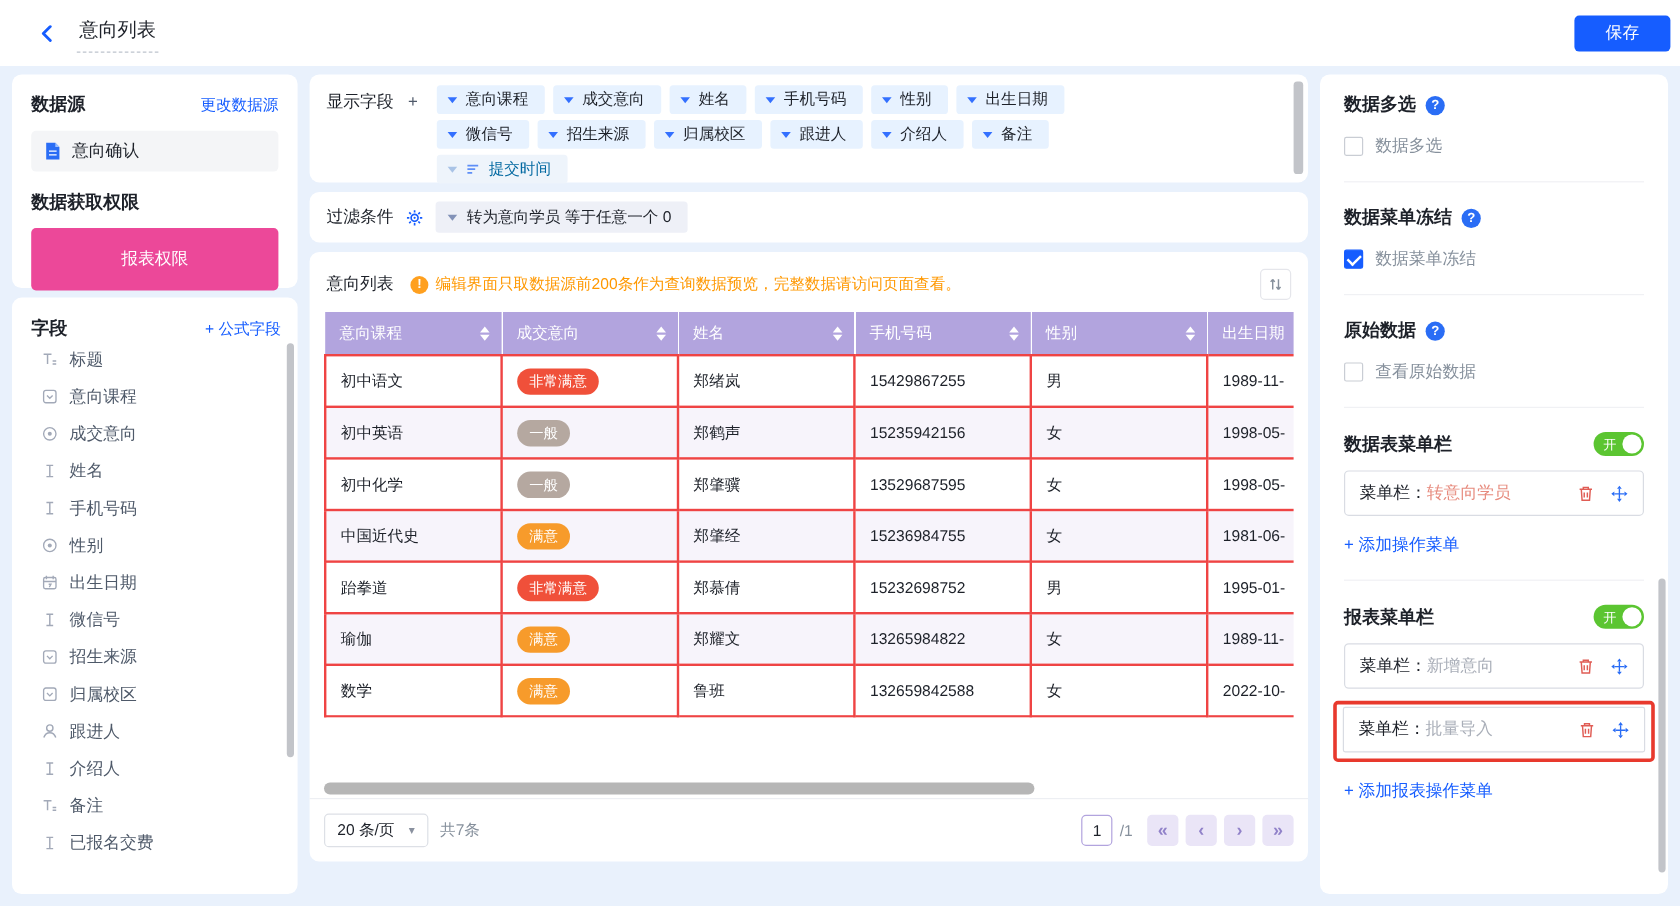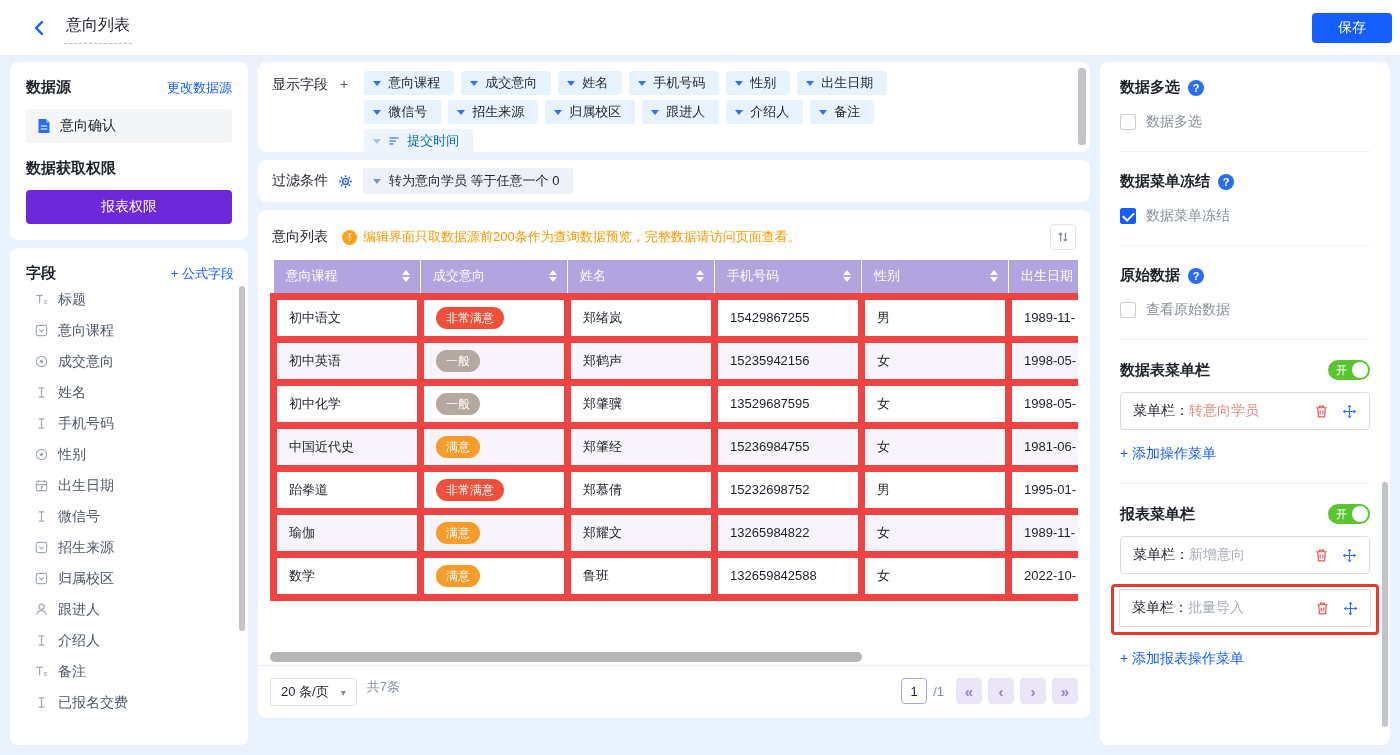--- a/index.html
+++ b/index.html
@@ -12,21 +12,21 @@
   .page-title{font-size:16px;color:#1d2129;padding:4px 2px 7px;border-bottom:1px dashed #bdc3cd}
   .save-btn{margin-left:auto;background:#165dff;color:#fff;border:none;border-radius:4px;height:30px;padding:0 26px;font-size:14px;cursor:pointer;font-family:Liberation Mono, monospace}
   
   .card{position:absolute;background:#fff;border-radius:8px}
   
   #ds-card{left:10px;top:62px;width:238px;height:178px;padding:16px}
   .sec-row{display:flex;align-items:center;justify-content:space-between}
   .sec-title{font-weight:bold;font-size:15px;color:#1d2129}
   .link{color:#165dff;font-size:13px;cursor:pointer;white-space:nowrap}
   .ds-box{margin-top:12px;background:#f4f5f7;border-radius:4px;height:34px;display:flex;align-items:center;gap:8px;padding:0 10px;cursor:pointer}
-  .perm-btn{margin-top:12px;width:100%;height:34px;background:#6d28d9;color:#fff;border:none;border-radius:4px;font-size:14px;cursor:pointer;font-family:inherit}
+  .perm-btn{margin-top:12px;width:100%;height:52px;background:#ec4899;color:#fff;border:none;border-radius:4px;font-size:14px;cursor:pointer;font-family:inherit}
   
   #field-card{left:10px;top:248px;width:238px;height:497px;padding:16px 14px 10px 16px;overflow:hidden}
   .field-list{margin-top:8px}
   .field-item{display:flex;gap:9px;height:31px;font-size:14px;color:#4e5969;cursor:grab;padding-left:7px}
   .ficon{width:16px;height:16px;display:flex;align-items:center;justify-content:center;color:#a2a9b8;flex:none}
   .vscroll{position:absolute;background:#c2c4c9;border-radius:3px}
   
   #display-card{left:258px;top:62px;width:832px;height:90px;padding:9px 14px;display:flex;gap:8px}
   .df-label{font-size:14px;margin-top:5px;white-space:nowrap}
   .df-add{color:#4e5969;margin-top:5px;cursor:pointer;padding:0 4px}
@@ -47,28 +47,28 @@
   .tc-title{font-size:14px}
   .warn{display:flex;align-items:center;gap:6px;color:#ff9800;font-size:13px}
   .warn-icon{width:15px;height:15px;border-radius:50%;background:#ffa01f;color:#fff;font-size:11px;font-weight:bold;display:flex;align-items:center;justify-content:center;flex:none}
   .sort-btn{margin-left:auto;width:26px;height:26px;border:1px solid #e5e6eb;border-radius:4px;background:#fff;display:flex;align-items:center;justify-content:center;cursor:pointer}
   .tbl-wrap{overflow:hidden;width:808px}
   table{border-collapse:collapse;table-layout:fixed;width:882px;font-size:13px}
   thead th{background:#b2a4de;color:#fff;font-weight:normal;height:36px;text-align:left;padding:0 12px;position:relative;border-right:1px solid rgba(255,255,255,.45)}
   .carets{position:absolute;right:10px;top:50%;transform:translateY(-50%);display:flex;flex-direction:column;gap:2px;cursor:pointer}
   .cu{width:0;height:0;border:4px solid transparent;border-bottom:5px solid #fff}
   .cd{width:0;height:0;border:4px solid transparent;border-top:5px solid #fff}
-  tbody td{height:43px;padding:0 12px;border:7px solid #ef4444;color:#1d2129;background:#fff;overflow:hidden;white-space:nowrap}
+  tbody td{height:43px;padding:0 12px;border:2px solid #ef4444;color:#1d2129;background:#fff;overflow:hidden;white-space:nowrap}
   tr.alt td{background:#f7f4fb}
   .badge{display:inline-block;border-radius:12px;padding:5px 10px;color:#fff;font-size:12px;line-height:1}
   .badge.red{background:#f0503a}
   .badge.orange{background:#f79b2b}
   .badge.gray{background:#b5a8a0}
   .hscroll{position:absolute;left:12px;bottom:56px;width:592px;height:10px;background:#b6b6b6;border-radius:5px;cursor:pointer}
-  .pager{margin:auto -12px 0;padding:12px 12px 0;border-top:1px solid #edeff3;display:flex;align-items:flex-start;gap:10px}
+  .pager{margin:auto -12px 0;padding:12px 12px 0;border-top:1px solid #edeff3;display:flex;align-items:center;gap:10px}
   .psize{border:1px solid #dde0e6;border-radius:4px;height:28px;display:flex;align-items:center;gap:12px;padding:0 10px;font-size:13px;cursor:pointer}
   .chev{color:#8a919f;font-size:10px}
   .ptotal{color:#86909c;font-size:13px}
   .pager-right{margin-left:auto;display:flex;align-items:center;gap:6px}
   .pnum{width:26px;height:26px;border:1px solid #b2a4de;border-radius:4px;display:flex;align-items:center;justify-content:center;font-size:13px;cursor:text}
   .pslash{color:#86909c;font-size:13px;margin-right:6px}
   .pnav{width:26px;height:26px;background:#eae5f7;border-radius:4px;color:#9182c9;display:flex;align-items:center;justify-content:center;font-size:15px;font-weight:bold;cursor:pointer}
   
   #settings-card{left:1100px;top:62px;width:290px;height:683px;padding:16px 20px;overflow:hidden}
   .set-title{display:flex;align-items:center;gap:8px;font-weight:bold;font-size:15px}

